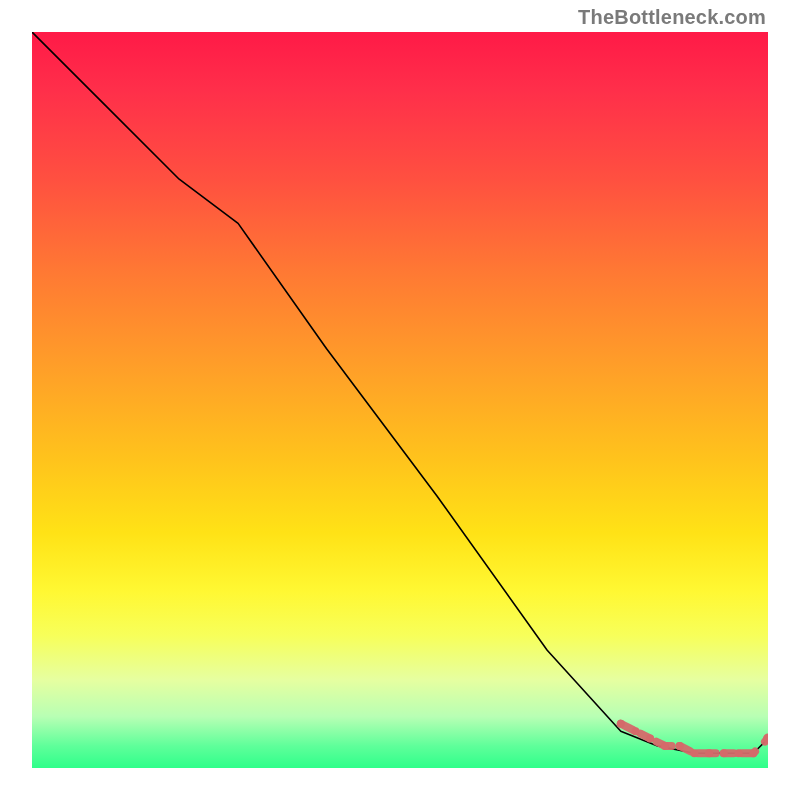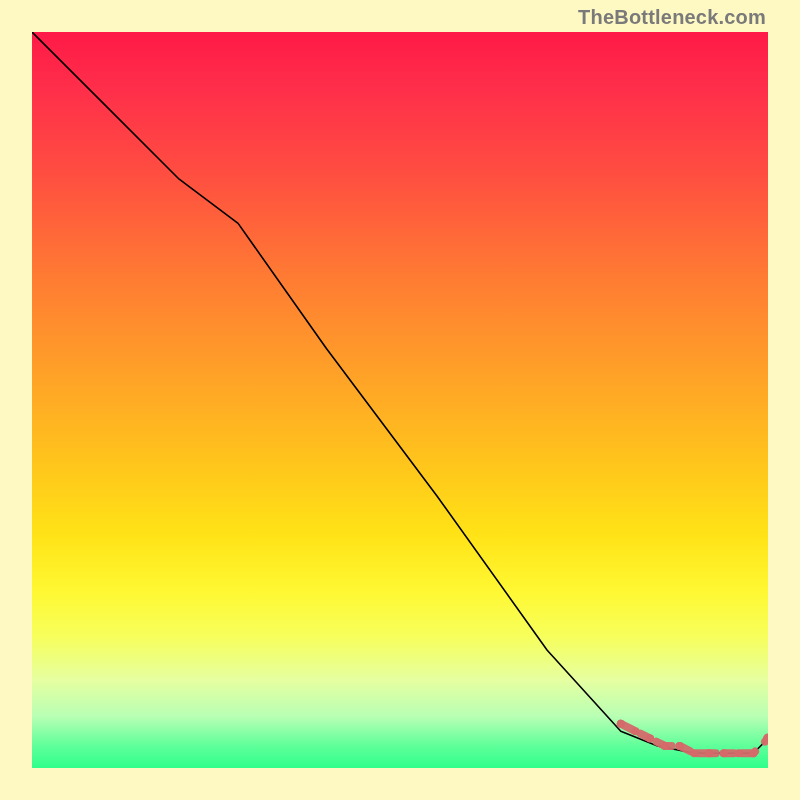--- a/index.html
+++ b/index.html
@@ -8,21 +8,21 @@
     width: 800px;
     height: 800px;
     background: #000;
     overflow: hidden;
     font-family: Arial, Helvetica, sans-serif;
   }
   .frame {
     position: relative;
     width: 800px;
     height: 800px;
-    background: #fef9c3;
+    background: #ffffff;
   }
   .plot {
     position: absolute;
     left: 32px;
     top: 32px;
     width: 736px;
     height: 736px;
     background: linear-gradient(
       to bottom,
       #ff1a47 0%,

